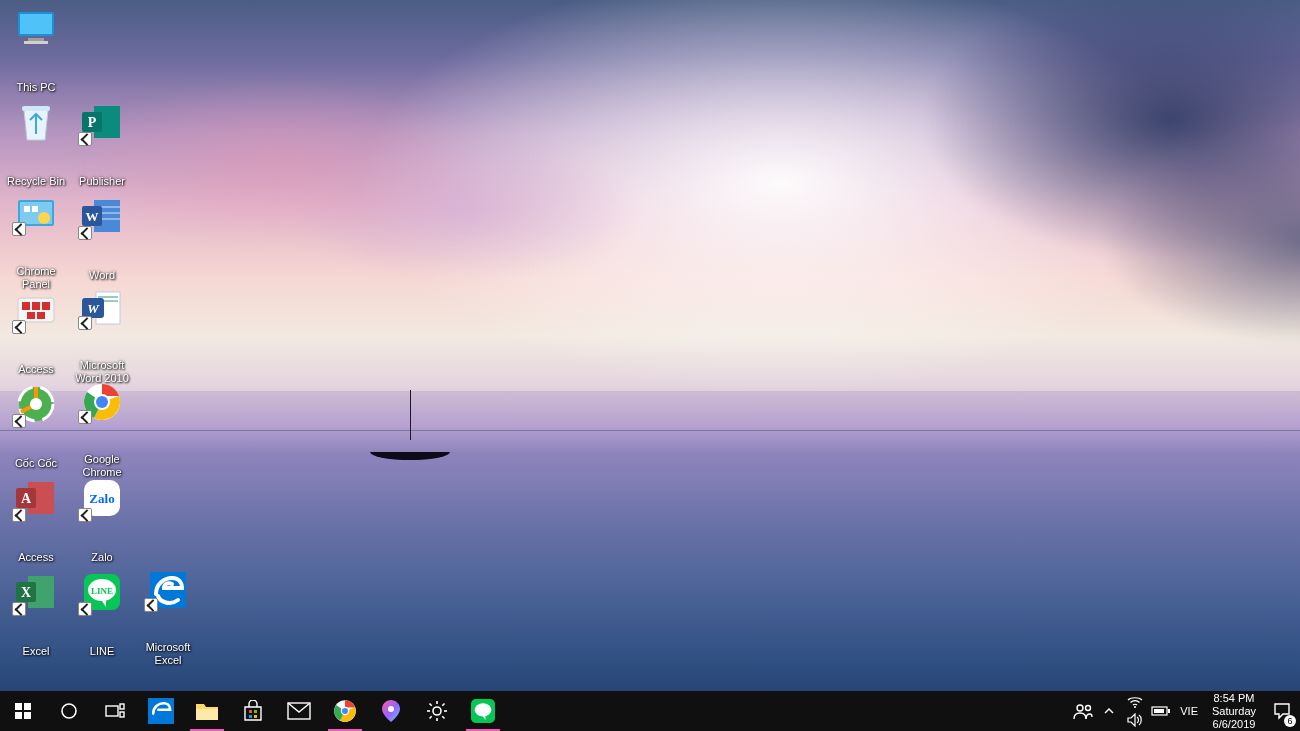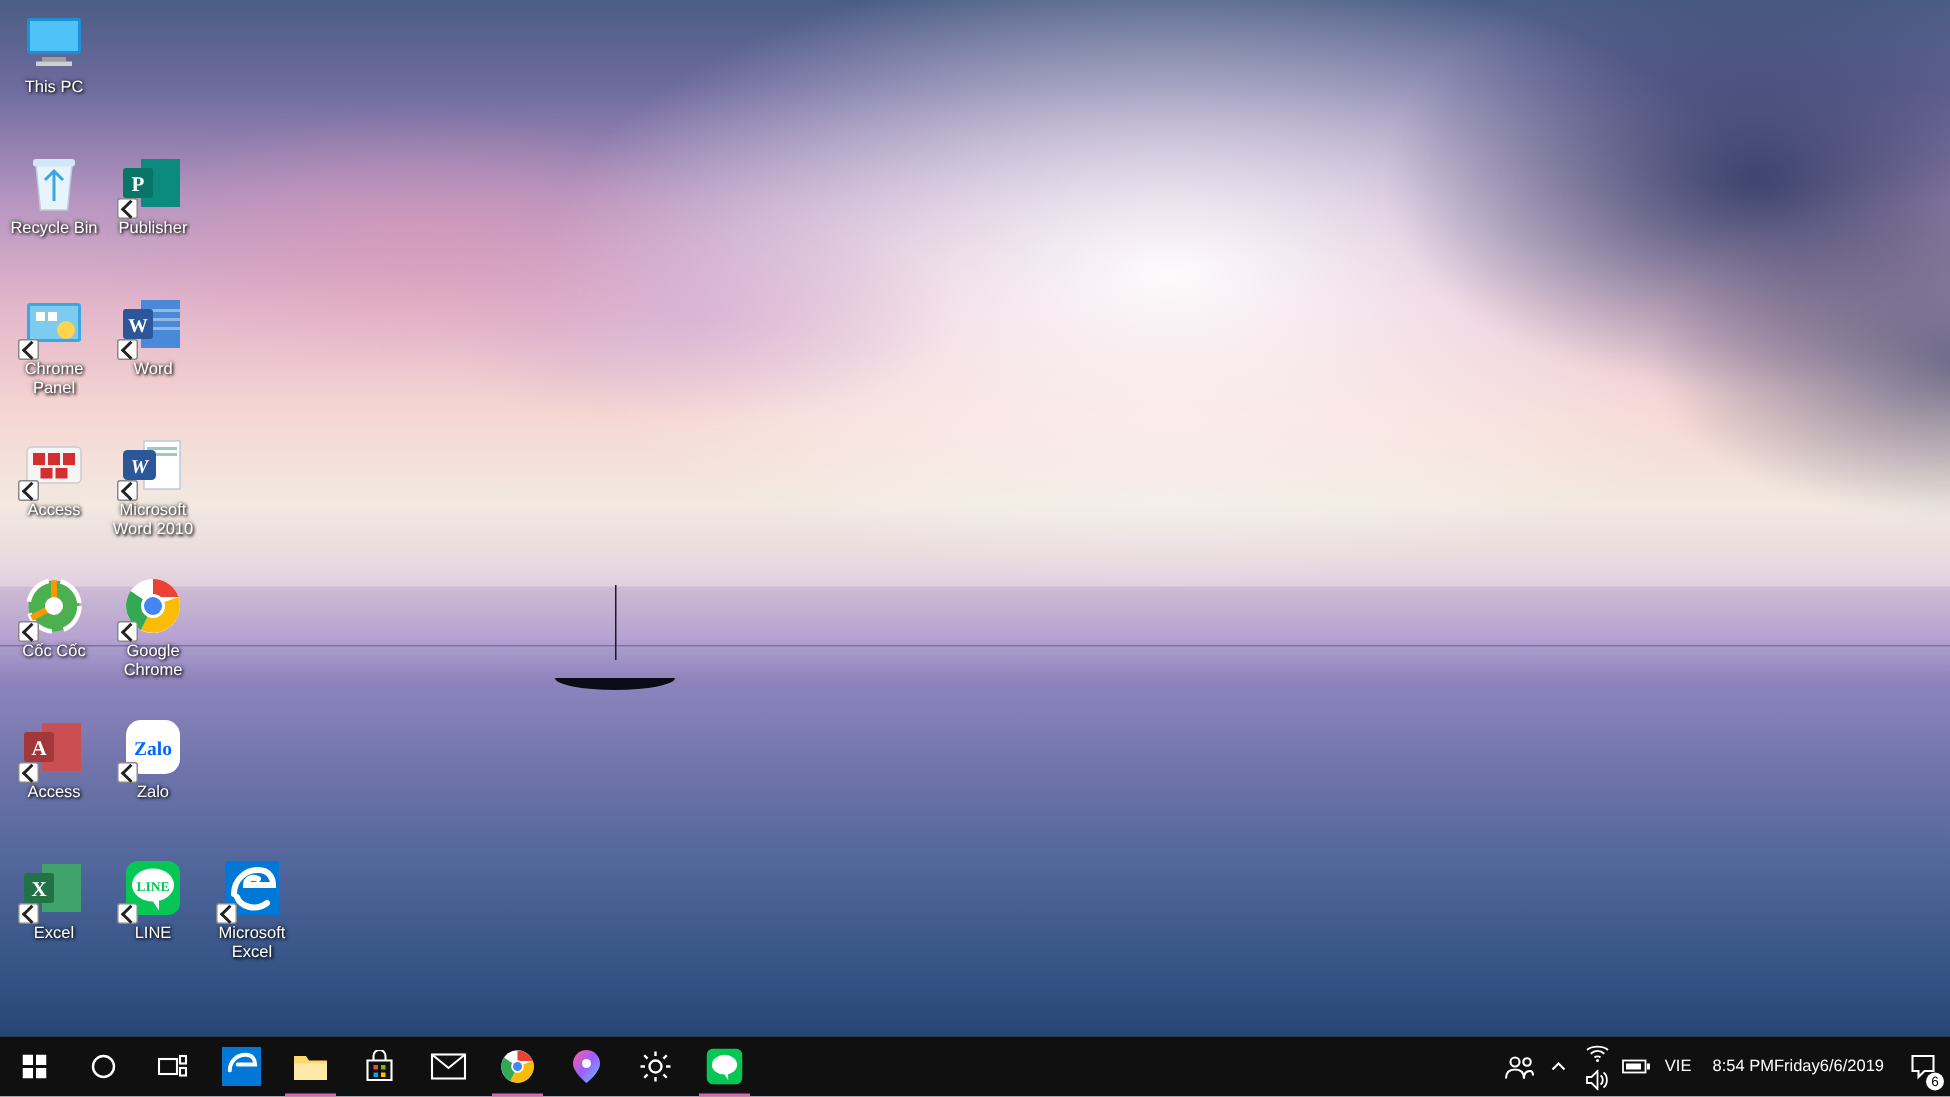--- a/index.html
+++ b/index.html
@@ -60,20 +60,21 @@
     display:grid;
     grid-template-columns: repeat(3, 64px);
     grid-auto-rows: 90px;
     gap: 4px 2px;
   }
   .di {
     width:64px;
     display:flex; flex-direction:column; align-items:center; justify-content:flex-start;
     cursor:pointer;
     padding-top:2px;
+    gap:29px;
   }
   .di .ic {
     width:44px; height:44px; display:flex; align-items:center; justify-content:center;
     position:relative;
   }
   .di .shortcut {
     position:absolute; left:-2px; bottom:-2px; width:14px; height:14px;
     background:#fff; border:1px solid #888; border-radius:2px;
     display:flex; align-items:center; justify-content:center;
   }
@@ -110,21 +111,21 @@
   .tb-spacer { flex:1; }
   .tray {
     display:flex; align-items:center; height:40px;
   }
   .tray .tic {
     width:26px; height:40px; display:flex; align-items:center; justify-content:center; cursor:pointer;
   }
   .lang { font-size:11px; padding:0 6px; cursor:pointer; height:56px; display:flex; align-items:center;}
   .clock {
     font-size:11px; line-height:13px; text-align:center; padding:0 8px; cursor:pointer; height:40px;
-    display:flex; flex-direction:row; justify-content:center; align-items:center;
+    display:flex; flex-direction:column; justify-content:center; align-items:center;
   }
   .notif { position:relative; }
   .notif .badge{
     position:absolute; right:4px; bottom:4px;
     min-width:12px; height:12px; border-radius:6px; background:#fff; color:#000;
     font-size:9px; line-height:12px; text-align:center; padding:0 2px;
   }
   svg { display:block; }
 </style>
 </head>
@@ -461,21 +462,21 @@
       <div class="tic" style="width:26px" title="Battery">
         <svg width="20" height="12" viewBox="0 0 20 12">
             <rect x="1" y="2" width="15" height="8" fill="none" stroke="#fff" stroke-width="1.2"></rect>
             <rect x="17" y="4" width="2" height="4" fill="#fff"></rect>
             <rect x="3" y="4" width="10" height="4" fill="#fff"></rect>
           </svg>
       </div>
       <div class="lang">VIE</div>
       <div class="clock">
         <span>8:54 PM</span>
-        <span>Friday</span>
+        <span>Saturday</span>
         <span>6/6/2019</span>
       </div>
       <div class="tic notif" style="width:36px">
         <svg width="18" height="18" viewBox="0 0 18 18">
             <path d="M2 2 L16 2 L16 12 L10 12 L6 16 L6 12 L2 12 Z" fill="none" stroke="#fff" stroke-width="1.4"></path>
           </svg>
         <span class="badge">6</span>
       </div>
     </div>
   </div>

